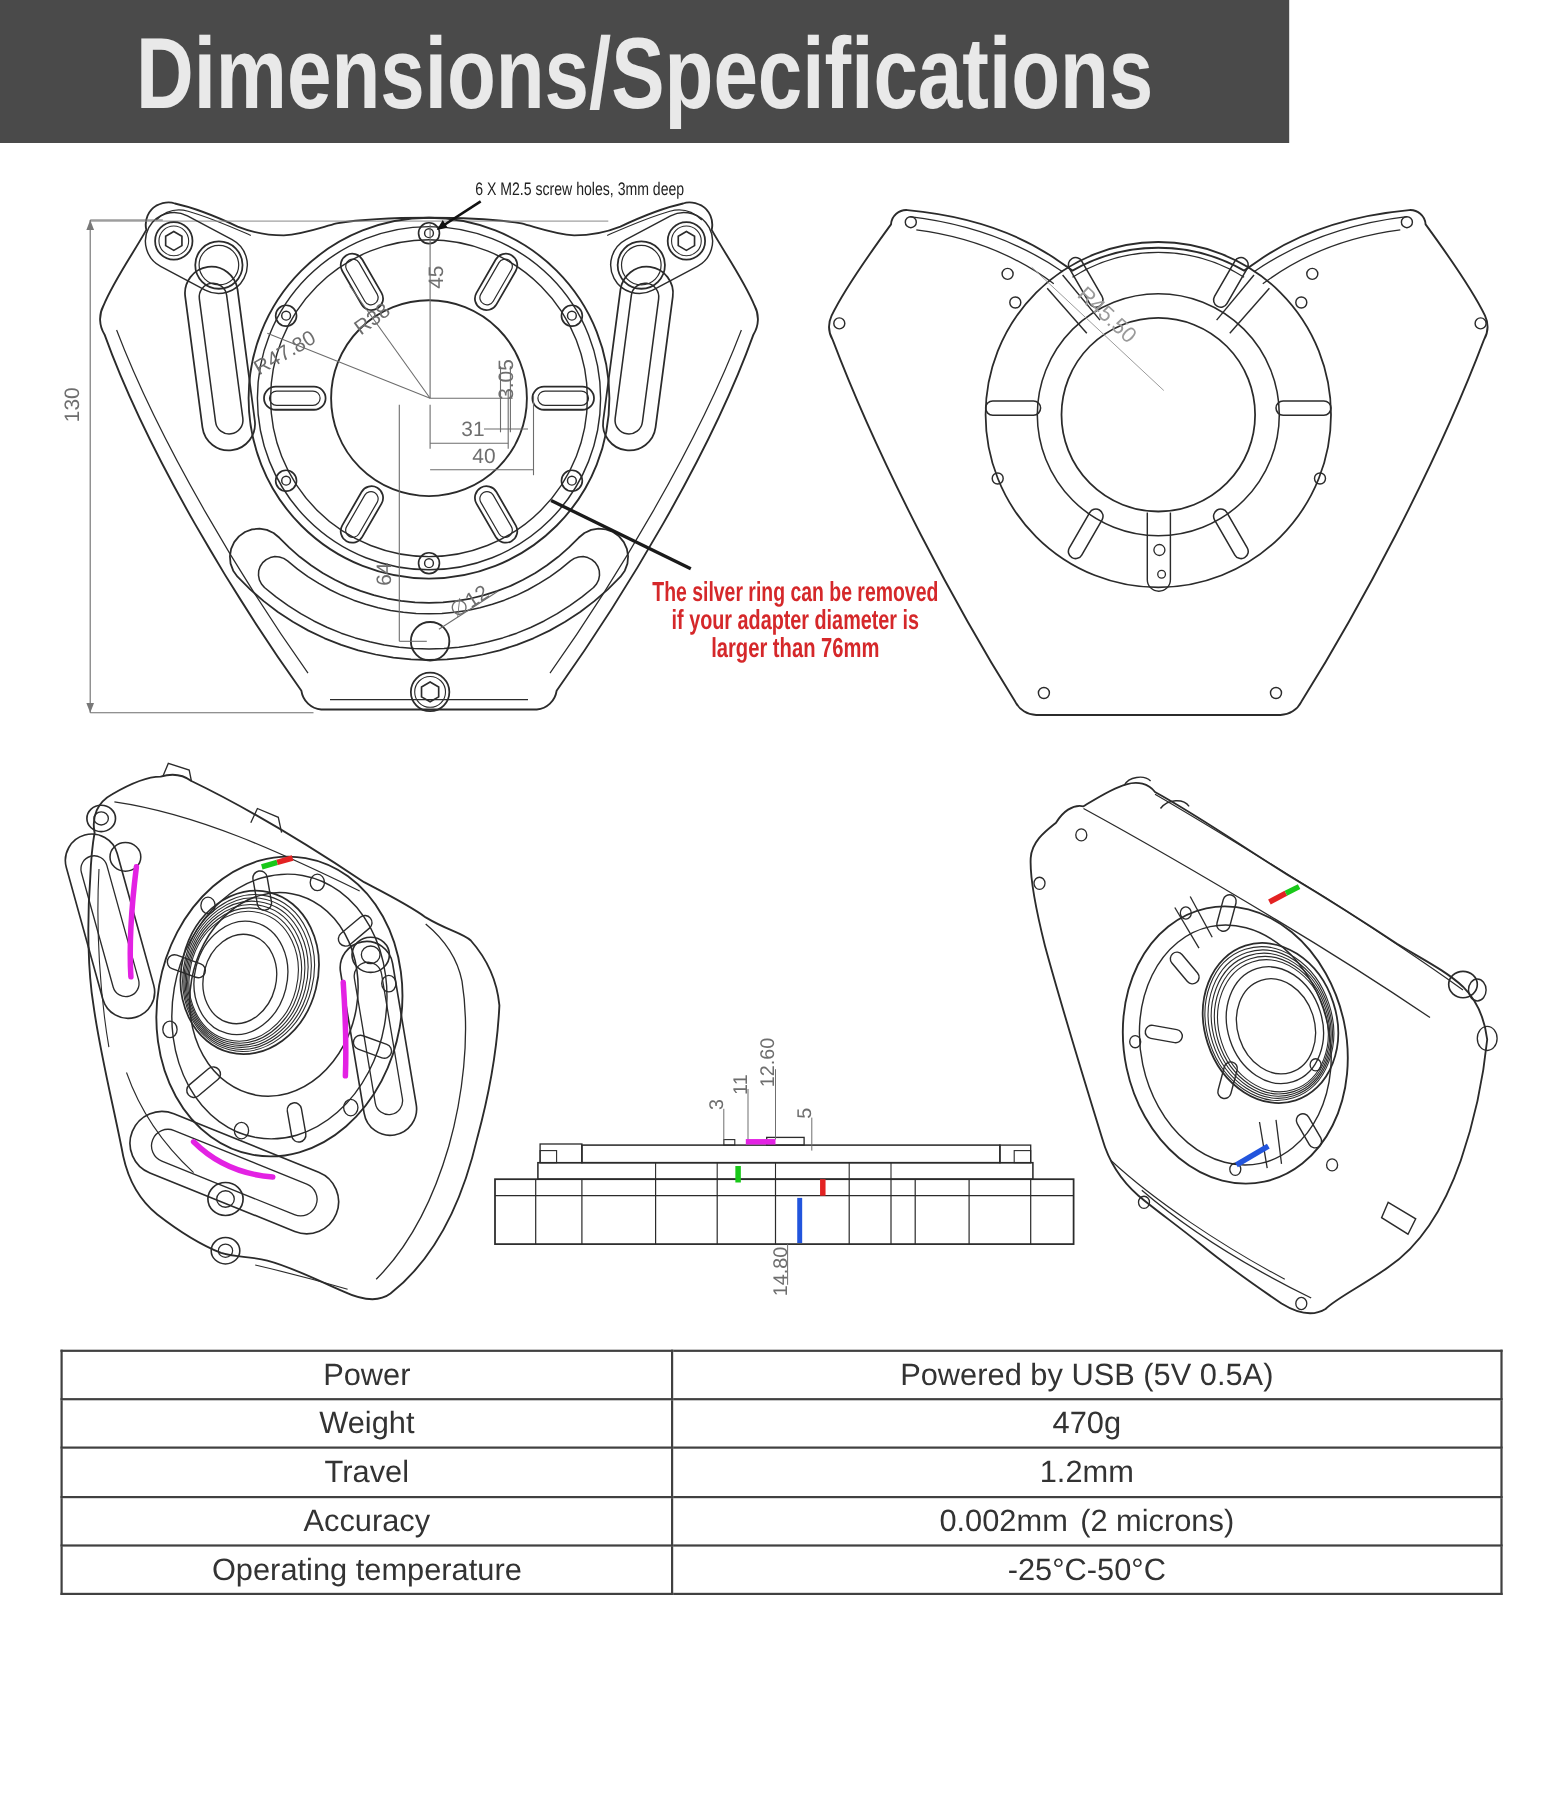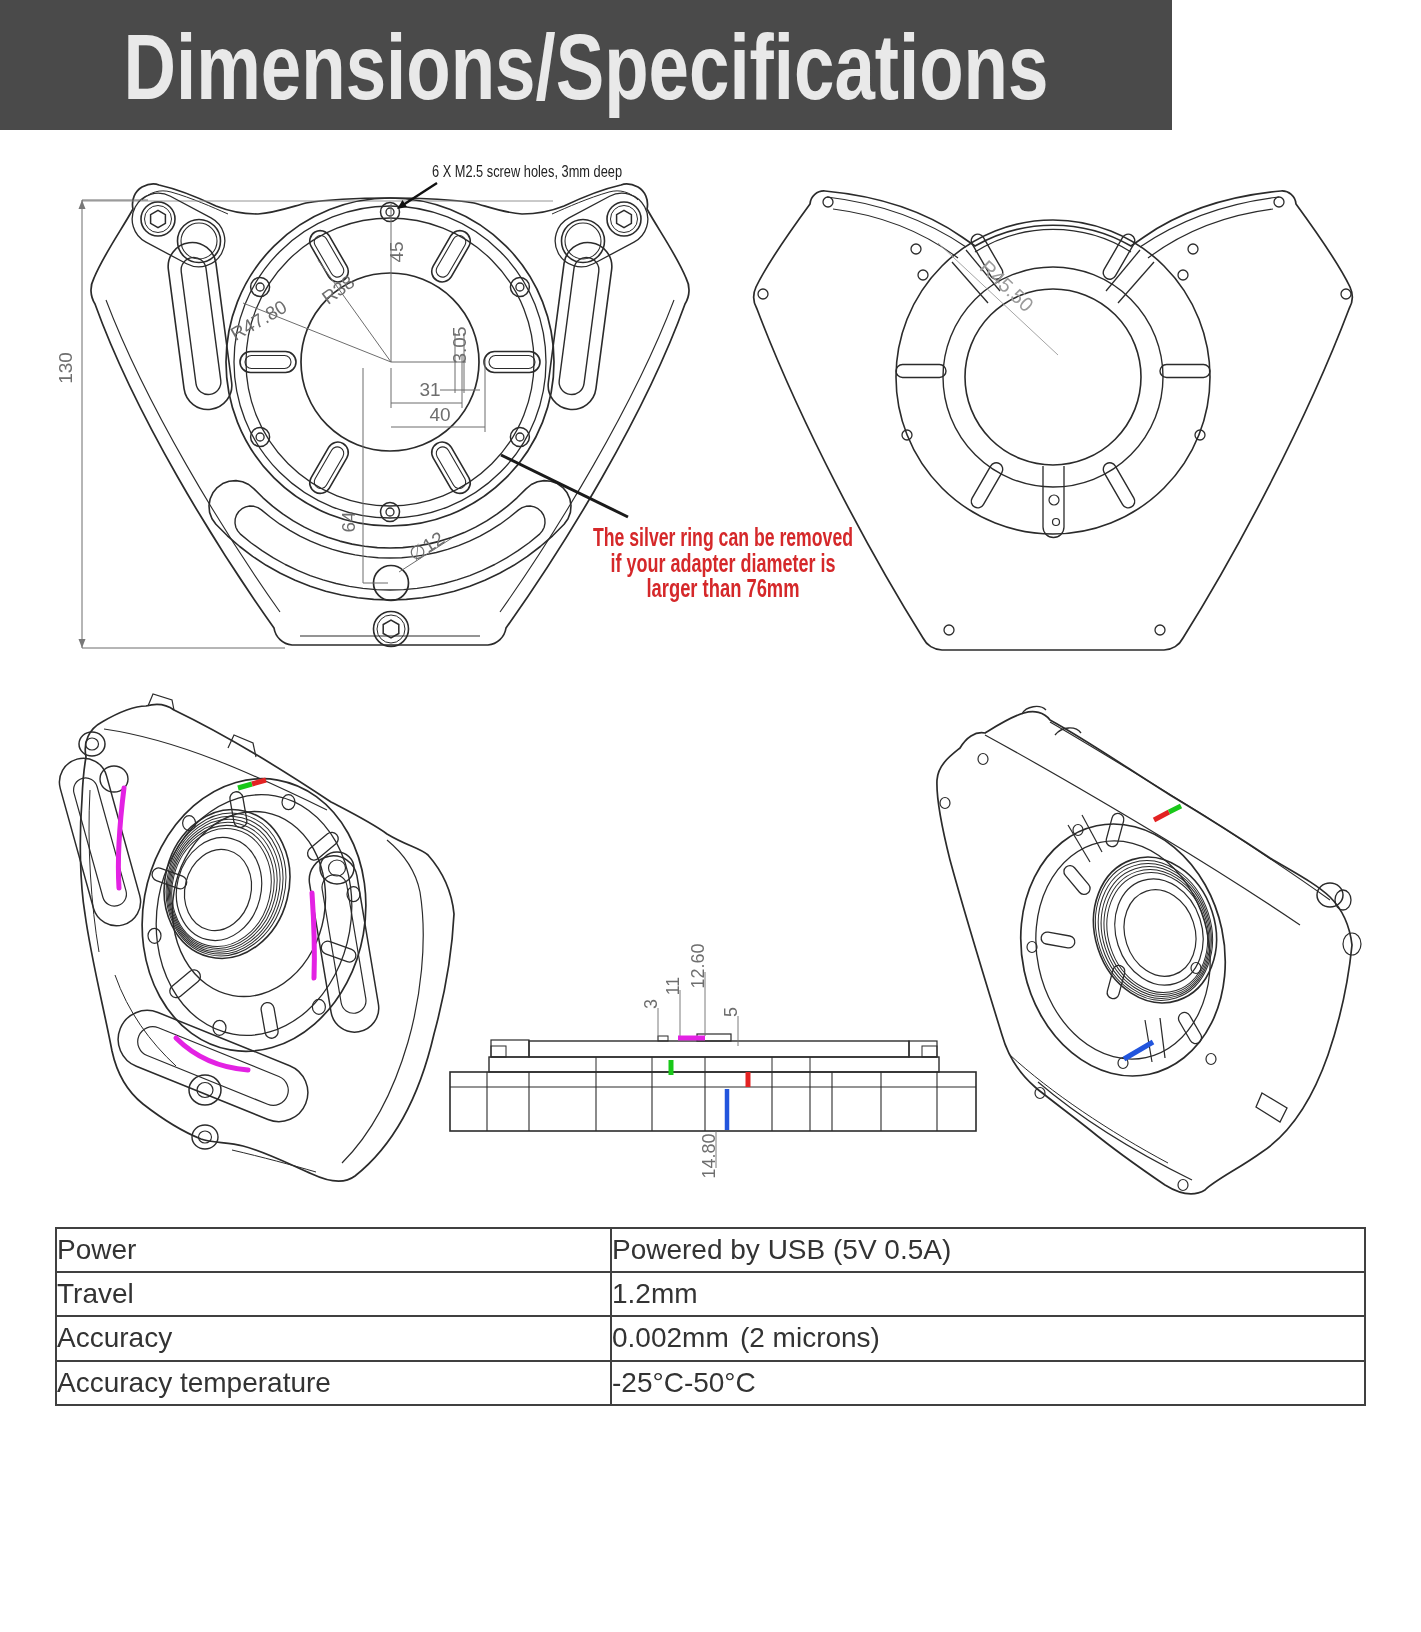--- a/index.html
+++ b/index.html
@@ -4,21 +4,21 @@
 <style>
   html,body { margin:0; padding:0; background:#ffffff; }
   body { width:1421px; height:1632px; position:relative; overflow:hidden;
          font-family:"Liberation Sans", sans-serif; }
   .hdr { position:absolute; left:0; top:0; width:1172px; height:130px; background:#4a4a4a; }
   .hdr span { position:absolute; left:0; top:15px; width:100%; text-align:center;
       font-size:92px; font-weight:bold; color:#e9e9e9; transform:scaleX(0.79); }
   svg.main { position:absolute; left:0; top:0; }
   table.spec { position:absolute; left:55px; top:1227px; width:1311px; border-collapse:collapse;
       table-layout:fixed; }
-  table.spec td { border:2px solid #404040; height:42.2px; vertical-align:middle;
+  table.spec td { border:2px solid #404040; height:42.2px; text-align:center; vertical-align:middle;
       font-size:28px; color:#333; padding:0; }
   td.c1 { width:553px; }
 </style>
 </head>
 <body>
 <svg class="main" width="1421" height="1632" viewBox="0 0 1421 1632">
 <path d="M 133,209
 C 131,200 135,191 142,187
 C 148,184 154,183 159,185
 C 177,189 197,197 216,206
@@ -351,25 +351,29 @@
 <div class="hdr">
     <span>Dimensions/Specifications</span>
   </div>
 <table class="spec">
 <tbody>
       <tr>
         <td class="c1">Power</td>
         <td class="c2">Powered by USB (5V 0.5A)</td>
       </tr>
 <tr>
+        <td class="c1">Weight</td>
+        <td class="c2">470g</td>
+      </tr>
+<tr>
         <td class="c1">Travel</td>
         <td class="c2">1.2mm</td>
       </tr>
 <tr>
         <td class="c1">Accuracy</td>
         <td class="c2">0.002mm  (2 microns)</td>
       </tr>
 <tr>
-        <td class="c1">Accuracy temperature</td>
+        <td class="c1">Operating temperature</td>
         <td class="c2">-25°C-50°C</td>
       </tr>
 </tbody>
   </table>
 
 </body></html>

